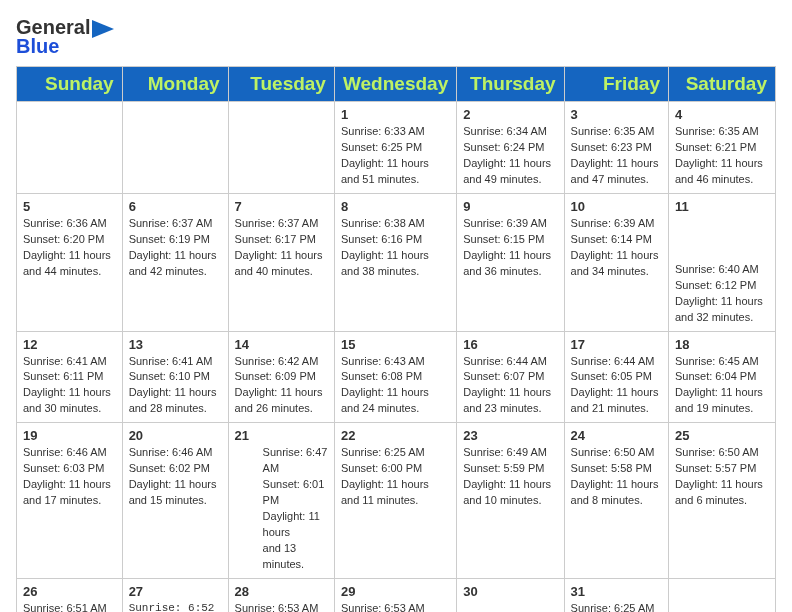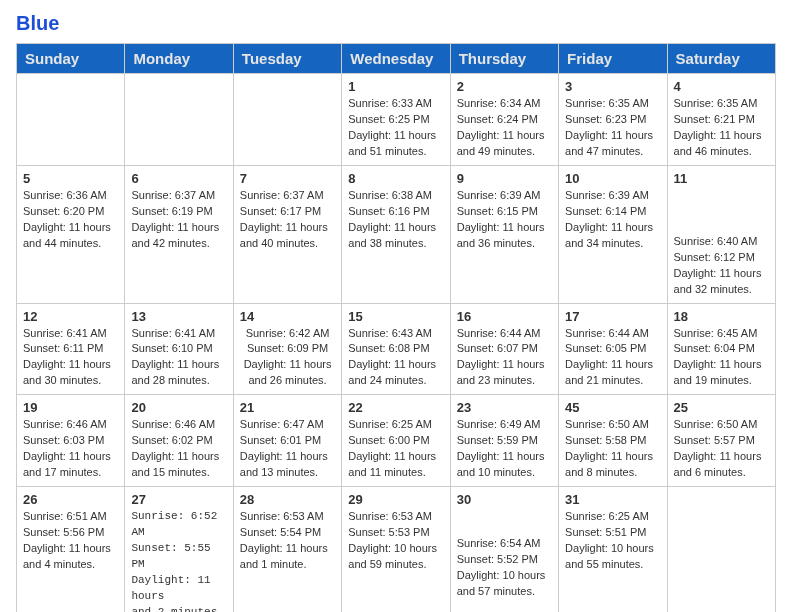--- a/index.html
+++ b/index.html
@@ -39,24 +39,24 @@
       color: #444;
       margin-top: 2px;
     }
     .calendar {
       width: 100%;
       border-collapse: collapse;
       margin-top: 8px;
     }
     .calendar th {
       background: #1565c0;
-      color: #e5e5e5;
-      text-align: left;
+      color: #bef264;
+      text-align: right;
       padding: 6px 8px;
-      font-size: 15px;
+      font-size: 19px;
       font-weight: bold;
       border: 1px solid #ccc;
     }
     .calendar td {
       vertical-align: top;
       border: 1px solid #ccc;
       padding: 5px 6px;
       width: 108px;
       min-height: 80px;
       background: #fff;
@@ -76,20 +76,26 @@
     }
     .empty-cell {
       background: #f8f8f8;
     }
   </style>
 </head>
 <body>
 
 <div class="header">
   <div class="logo">
+    <div class="logo-row">
+      <span style="font-size:20px;font-weight:bold;color:#333;">General</span>
+      <svg width="22" height="18" viewBox="0 0 22 18" style="margin-left:2px;margin-top:2px;">
+        <polygon points="0,0 22,9 0,18" fill="#1565c0"></polygon>
+      </svg>
+    </div>
     <span style="font-size:20px;font-weight:bold;color:#1d4ed8;margin-top:-4px;">Blue</span>
   </div>
   <div class="title-block">
     <div class="month-title"></div>
     <div class="subtitle"></div>
   </div>
 </div>
 
 <table class="calendar">
   <thead>
@@ -198,21 +204,21 @@
         </td>
         <td>
           <span class="day-num">13</span>
           <div class="day-info" style="white-space: pre-line;">Sunrise: 6:41 AM
 Sunset: 6:10 PM
 Daylight: 11 hours
 and 28 minutes.</div>
         </td>
         <td>
           <span class="day-num">14</span>
-          <div class="day-info" style="white-space: pre-line; text-align: center;">Sunrise: 6:42 AM
+          <div class="day-info" style="white-space: pre-line;">Sunrise: 6:42 AM
 Sunset: 6:09 PM
 Daylight: 11 hours
 and 26 minutes.</div>
         </td>
         <td>
           <span class="day-num">15</span>
           <div class="day-info" style="white-space: pre-line;">Sunrise: 6:43 AM
 Sunset: 6:08 PM
 Daylight: 11 hours
 and 24 minutes.</div>
@@ -249,41 +255,41 @@
         </td>
         <td>
           <span class="day-num">20</span>
           <div class="day-info" style="white-space: pre-line;">Sunrise: 6:46 AM
 Sunset: 6:02 PM
 Daylight: 11 hours
 and 15 minutes.</div>
         </td>
         <td>
           <span class="day-num">21</span>
-          <div class="day-info" style="white-space: pre-line;">Sunrise: 6:47 AM
+          <div class="day-info" style="white-space: pre-line; margin-left: 28px;">Sunrise: 6:47 AM
 Sunset: 6:01 PM
 Daylight: 11 hours
 and 13 minutes.</div>
         </td>
         <td>
           <span class="day-num">22</span>
           <div class="day-info" style="white-space: pre-line;">Sunrise: 6:25 AM
 Sunset: 6:00 PM
 Daylight: 11 hours
 and 11 minutes.</div>
         </td>
         <td>
           <span class="day-num">23</span>
           <div class="day-info" style="white-space: pre-line;">Sunrise: 6:49 AM
 Sunset: 5:59 PM
 Daylight: 11 hours
 and 10 minutes.</div>
         </td>
         <td>
-          <span class="day-num">45</span>
+          <span class="day-num">24</span>
           <div class="day-info" style="white-space: pre-line;">Sunrise: 6:50 AM
 Sunset: 5:58 PM
 Daylight: 11 hours
 and 8 minutes.</div>
         </td>
         <td>
           <span class="day-num">25</span>
           <div class="day-info" style="white-space: pre-line;">Sunrise: 6:50 AM
 Sunset: 5:57 PM
 Daylight: 11 hours

